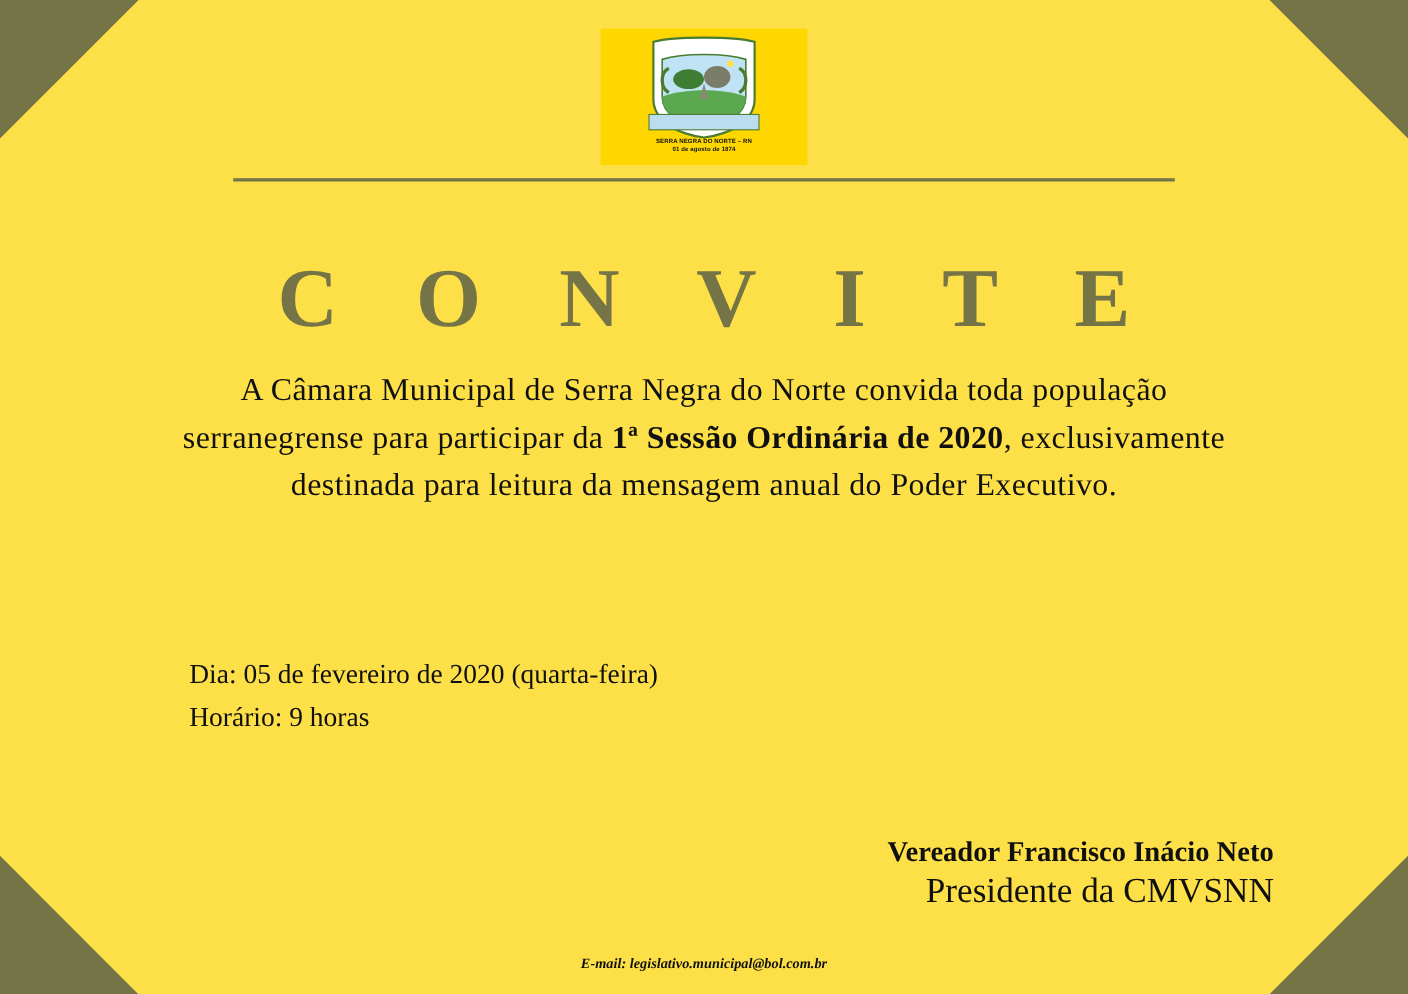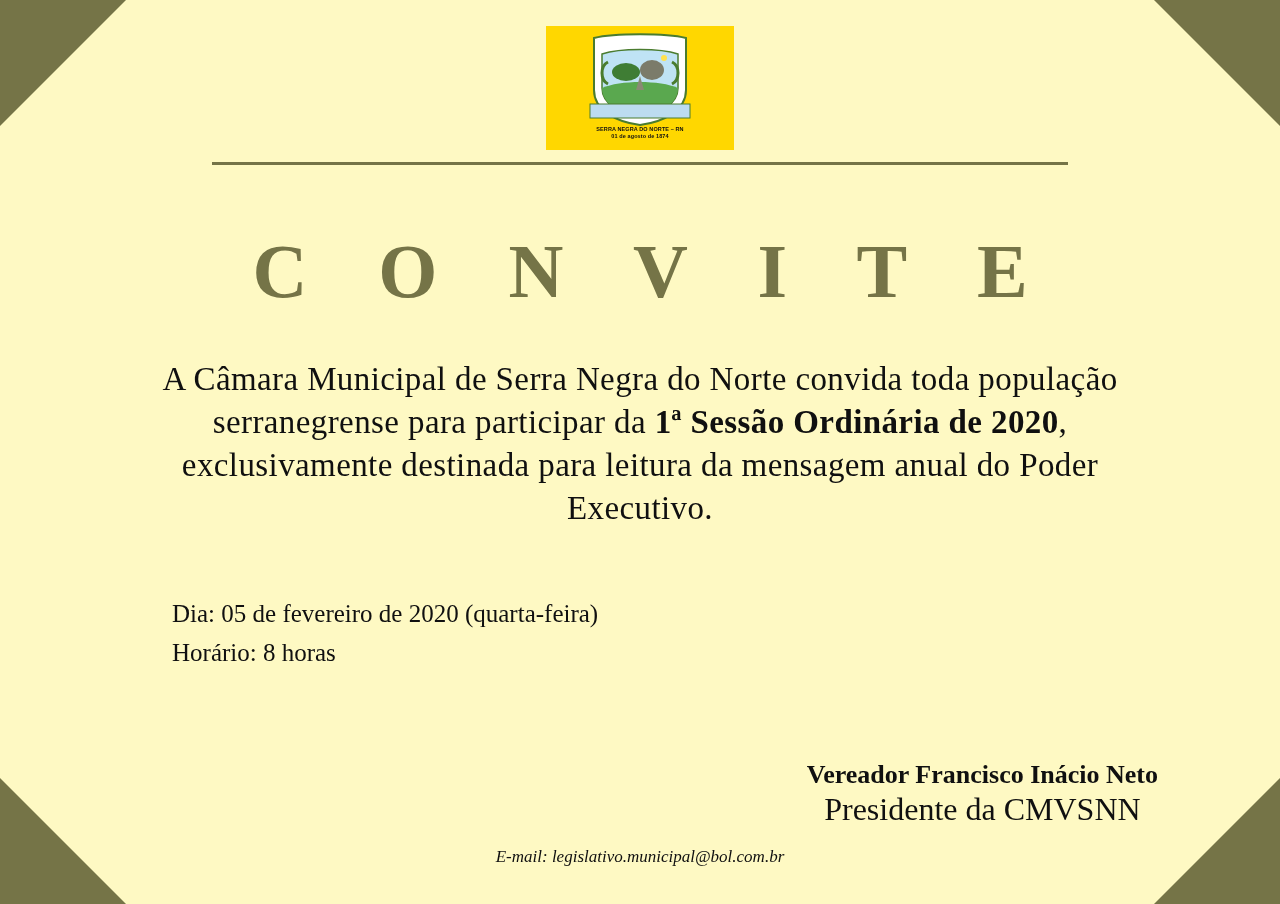--- a/index.html
+++ b/index.html
@@ -11,21 +11,21 @@
     height: 904px;
     background: #fffdf0;
     font-family: "Liberation Serif", serif;
     overflow: hidden;
   }
 
   .page {
     position: relative;
     width: 1280px;
     height: 904px;
-    background: #fef9c3;
+    background: #fde047;
     box-sizing: border-box;
   }
 
   
   .corner {
     position: absolute;
     width: 0;
     height: 0;
     border-style: solid;
   }
@@ -107,68 +107,69 @@
     font-family: "Liberation Serif", serif;
     font-weight: bold;
     font-size: 76px;
     letter-spacing: 26px;
     color: #757447;
     text-indent: 26px;
   }
 
   .intro {
     position: absolute;
-    top: 358px;
+    top: 334px;
     left: 150px;
     width: 980px;
     text-align: center;
-    font-size: 33px;
+    font-size: 29px;
     line-height: 43px;
     color: #101010;
     letter-spacing: 0.4px;
   }
   .intro b { font-weight: bold; }
 
   .details {
     position: absolute;
     top: 594px;
     left: 172px;
     font-size: 25px;
     line-height: 39px;
     font-weight: normal;
     color: #101010;
   }
 
   .signature {
     position: absolute;
     top: 758px;
     right: 122px;
-    text-align: center;
+    text-align: right;
     color: #101010;
   }
   .signature .name {
     font-size: 26px;
     font-weight: bold;
     line-height: 34px;
   }
   .signature .role {
     font-size: 32px;
     line-height: 34px;
   }
 
   .footer {
     position: absolute;
-    top: 844px;
+    top: 863px;
     left: 0;
     width: 100%;
     text-align: center;
     font-style: italic;
-    font-size: 17px;
+    font-size: 13px;
     line-height: 25px;
     color: #101010;
+    font-weight: bold;
   }
 </style>
 </head>
 <body>
 
 <div class="page">
 
   <div class="corner corner-tl"></div>
   <div class="corner corner-tr"></div>
   <div class="corner corner-bl"></div>
@@ -196,21 +197,21 @@
   </div>
 
   <div class="divider"></div>
 
   <div class="title">C O N V I T E</div>
 
   <div class="intro"><span>A Câmara Municipal de Serra Negra do Norte convida toda população serranegrense para participar da </span><b>1ª Sessão Ordinária de 2020</b><span>, exclusivamente destinada para leitura da mensagem anual do Poder Executivo.</span></div>
 
   <div class="details">
       <div>Dia: 05 de fevereiro de 2020 (quarta-feira)</div>
-      <div>Horário: 8 horas</div>
+      <div>Horário: 9 horas</div>
     </div>
 
   <div class="signature">
     <div class="name">Vereador Francisco Inácio Neto</div>
     <div class="role">Presidente da CMVSNN</div>
   </div>
 
   <div class="footer">
     <div>E-mail: legislativo.municipal@bol.com.br</div>
   </div>

